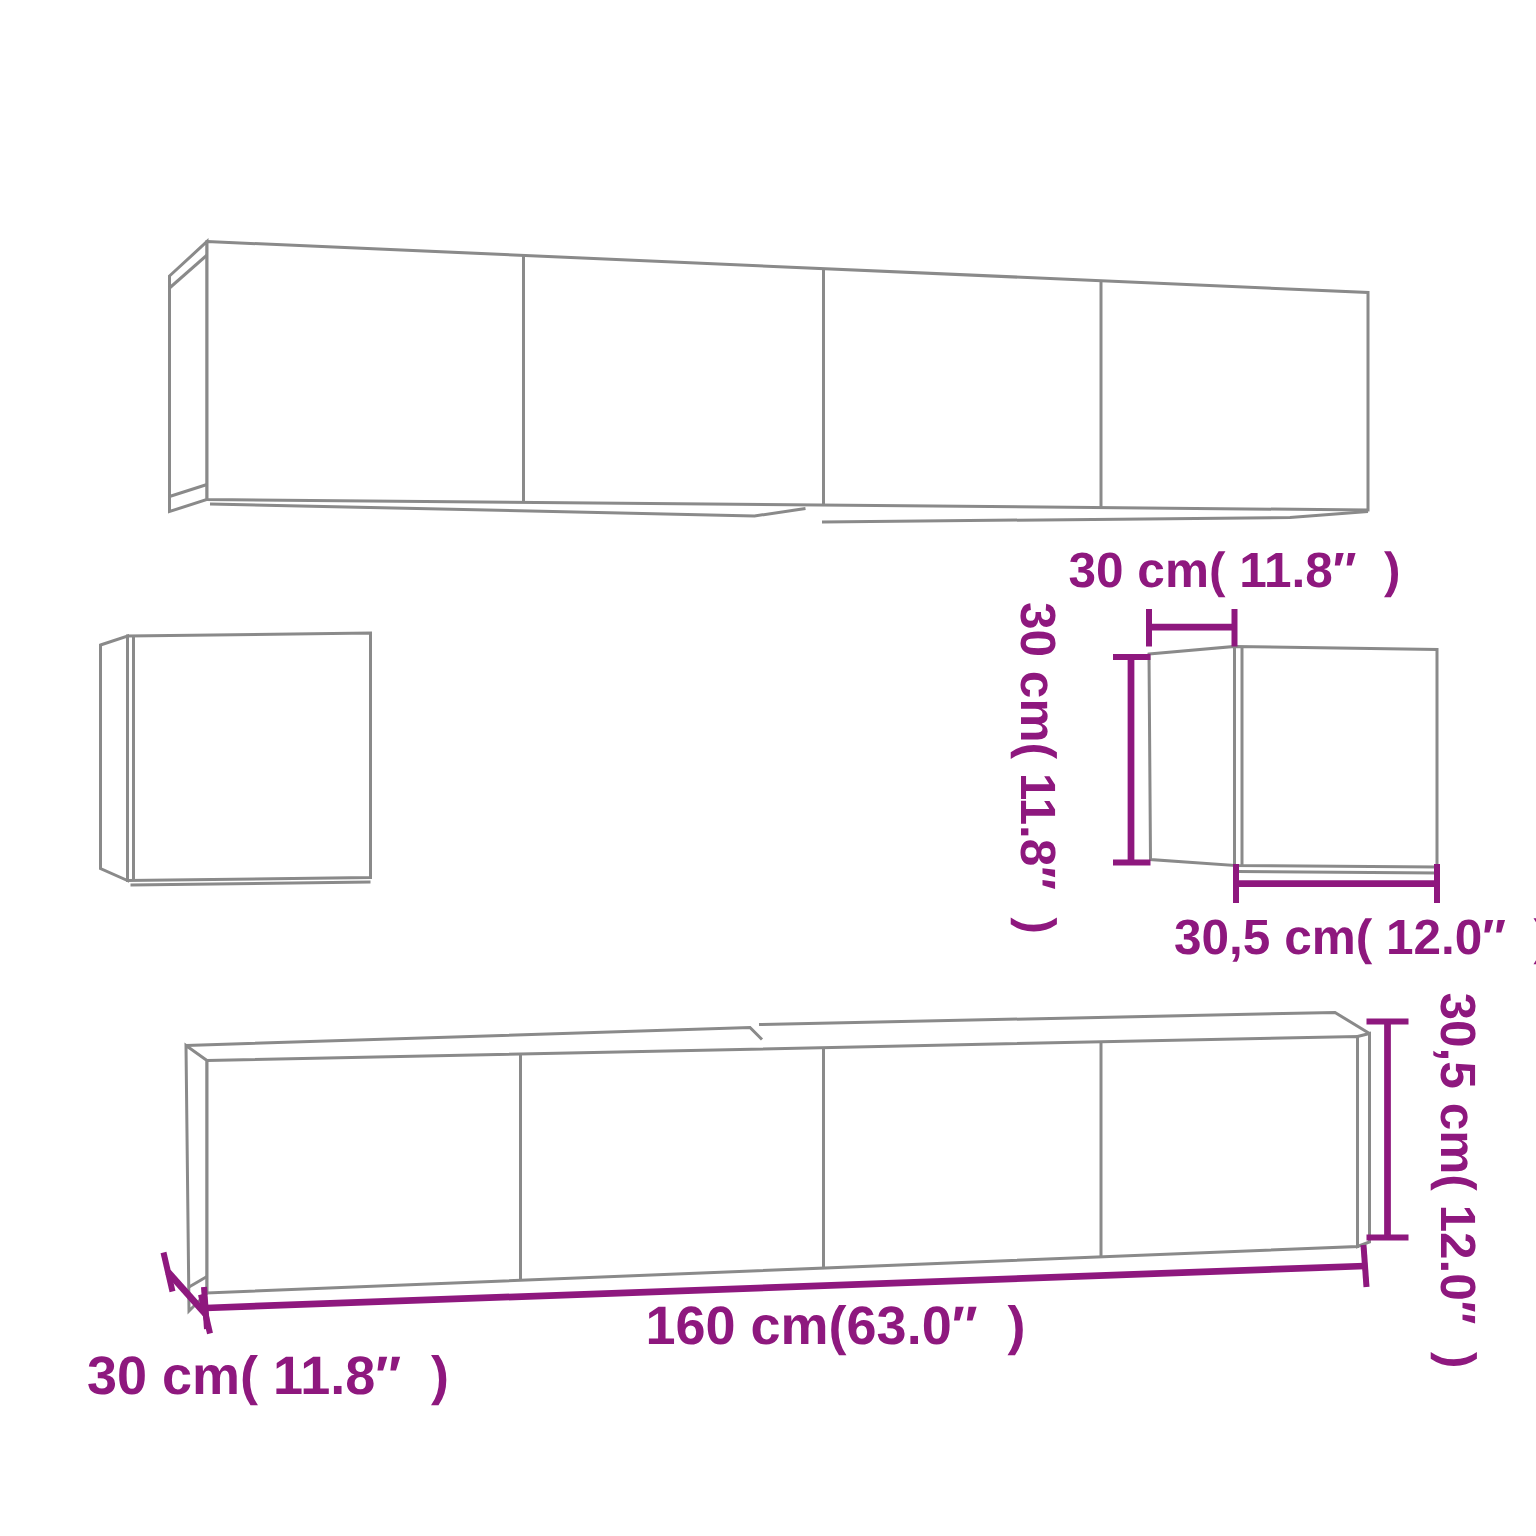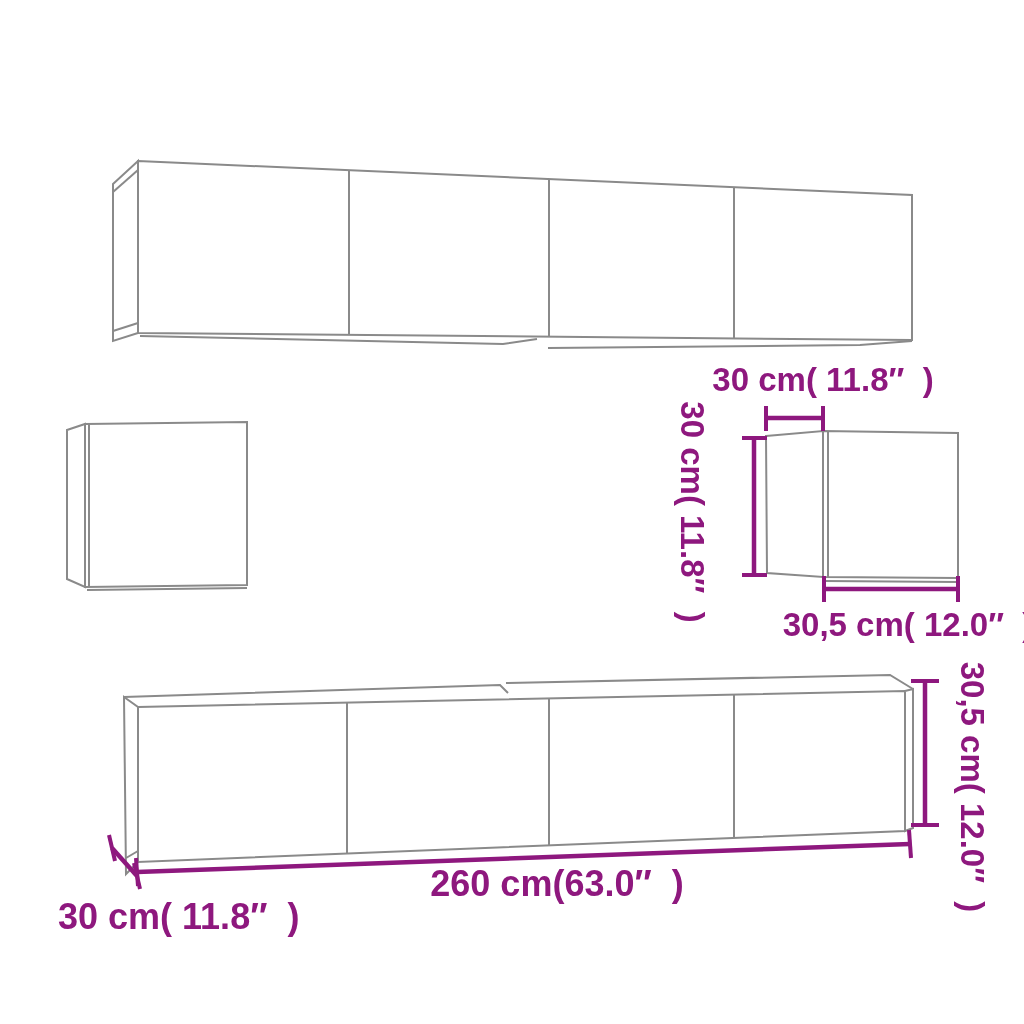--- a/index.html
+++ b/index.html
@@ -88,19 +88,19 @@
       <path class="dimtick" d="M134,863 L140,889"></path>
     </g>
   </svg>
 
   <div class="dim-label centered" style="left:823px;top:363px;">30 cm( 11.8″  )</div>
 
   <div class="dim-label vlabel" style="left:692px;top:512px;">30 cm( 11.8″  )</div>
 
   <div class="dim-label centered" style="left:908px;top:608px;">30,5 cm( 12.0″  )</div>
 
-  <div class="dim-label big centered" style="left:557px;top:866px;">260 cm(63.0″  )</div>
+  <div class="dim-label big centered" style="left:557px;top:866px;">160 cm(63.0″  )</div>
 
   <div class="dim-label big" style="left:58px;top:899px;">30 cm( 11.8″  )</div>
 
   <div class="dim-label vlabel" style="left:972px;top:787px;">30,5 cm( 12.0″  )</div>
 
 </div>
 
 </body></html>

